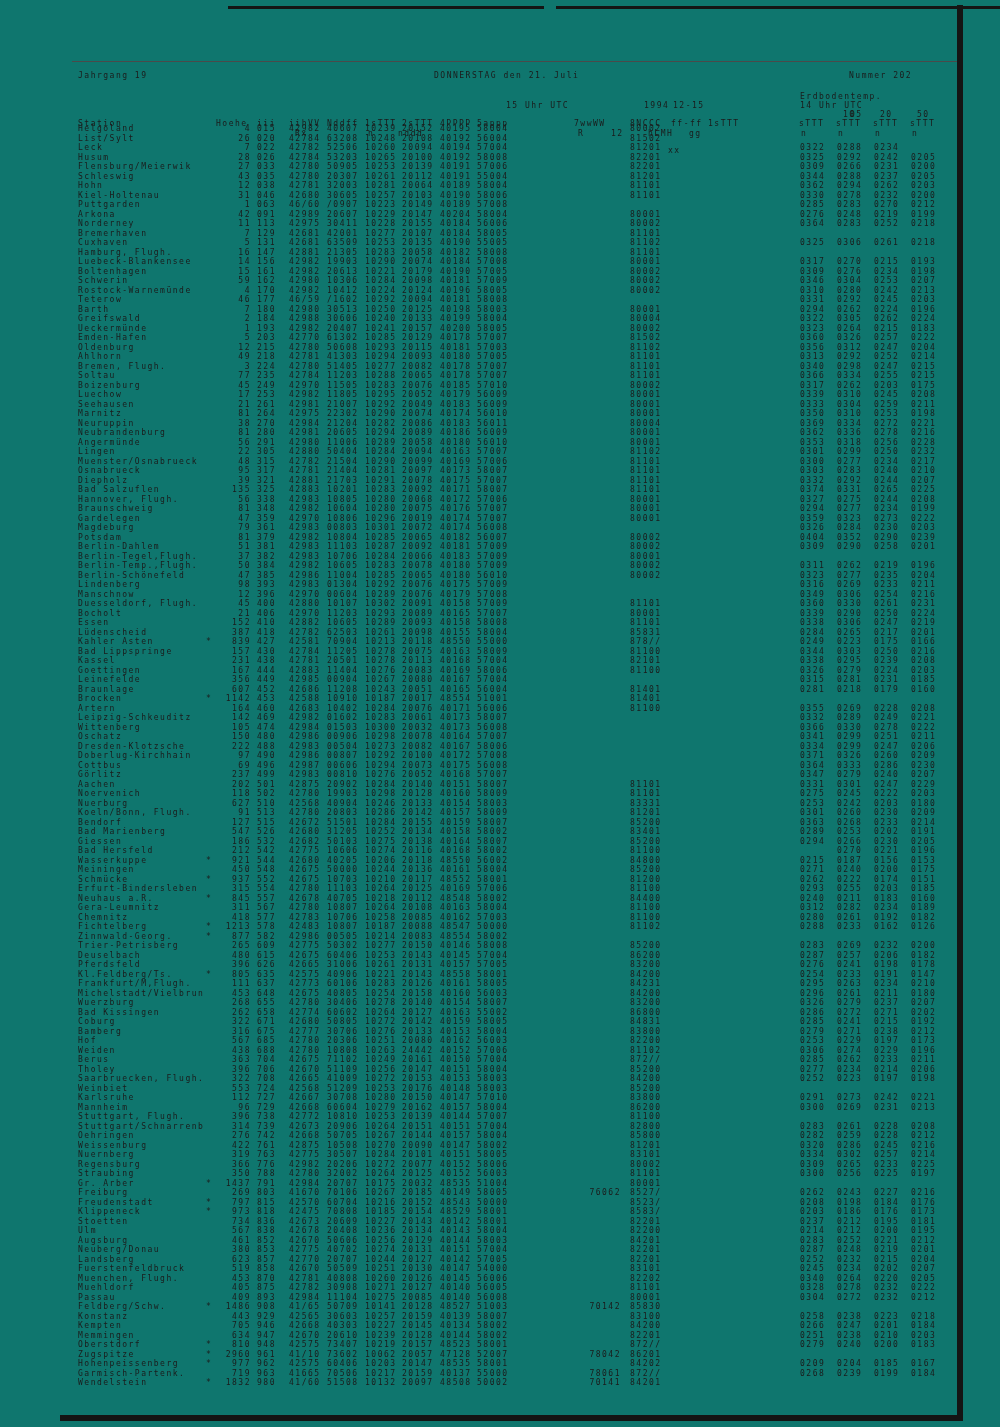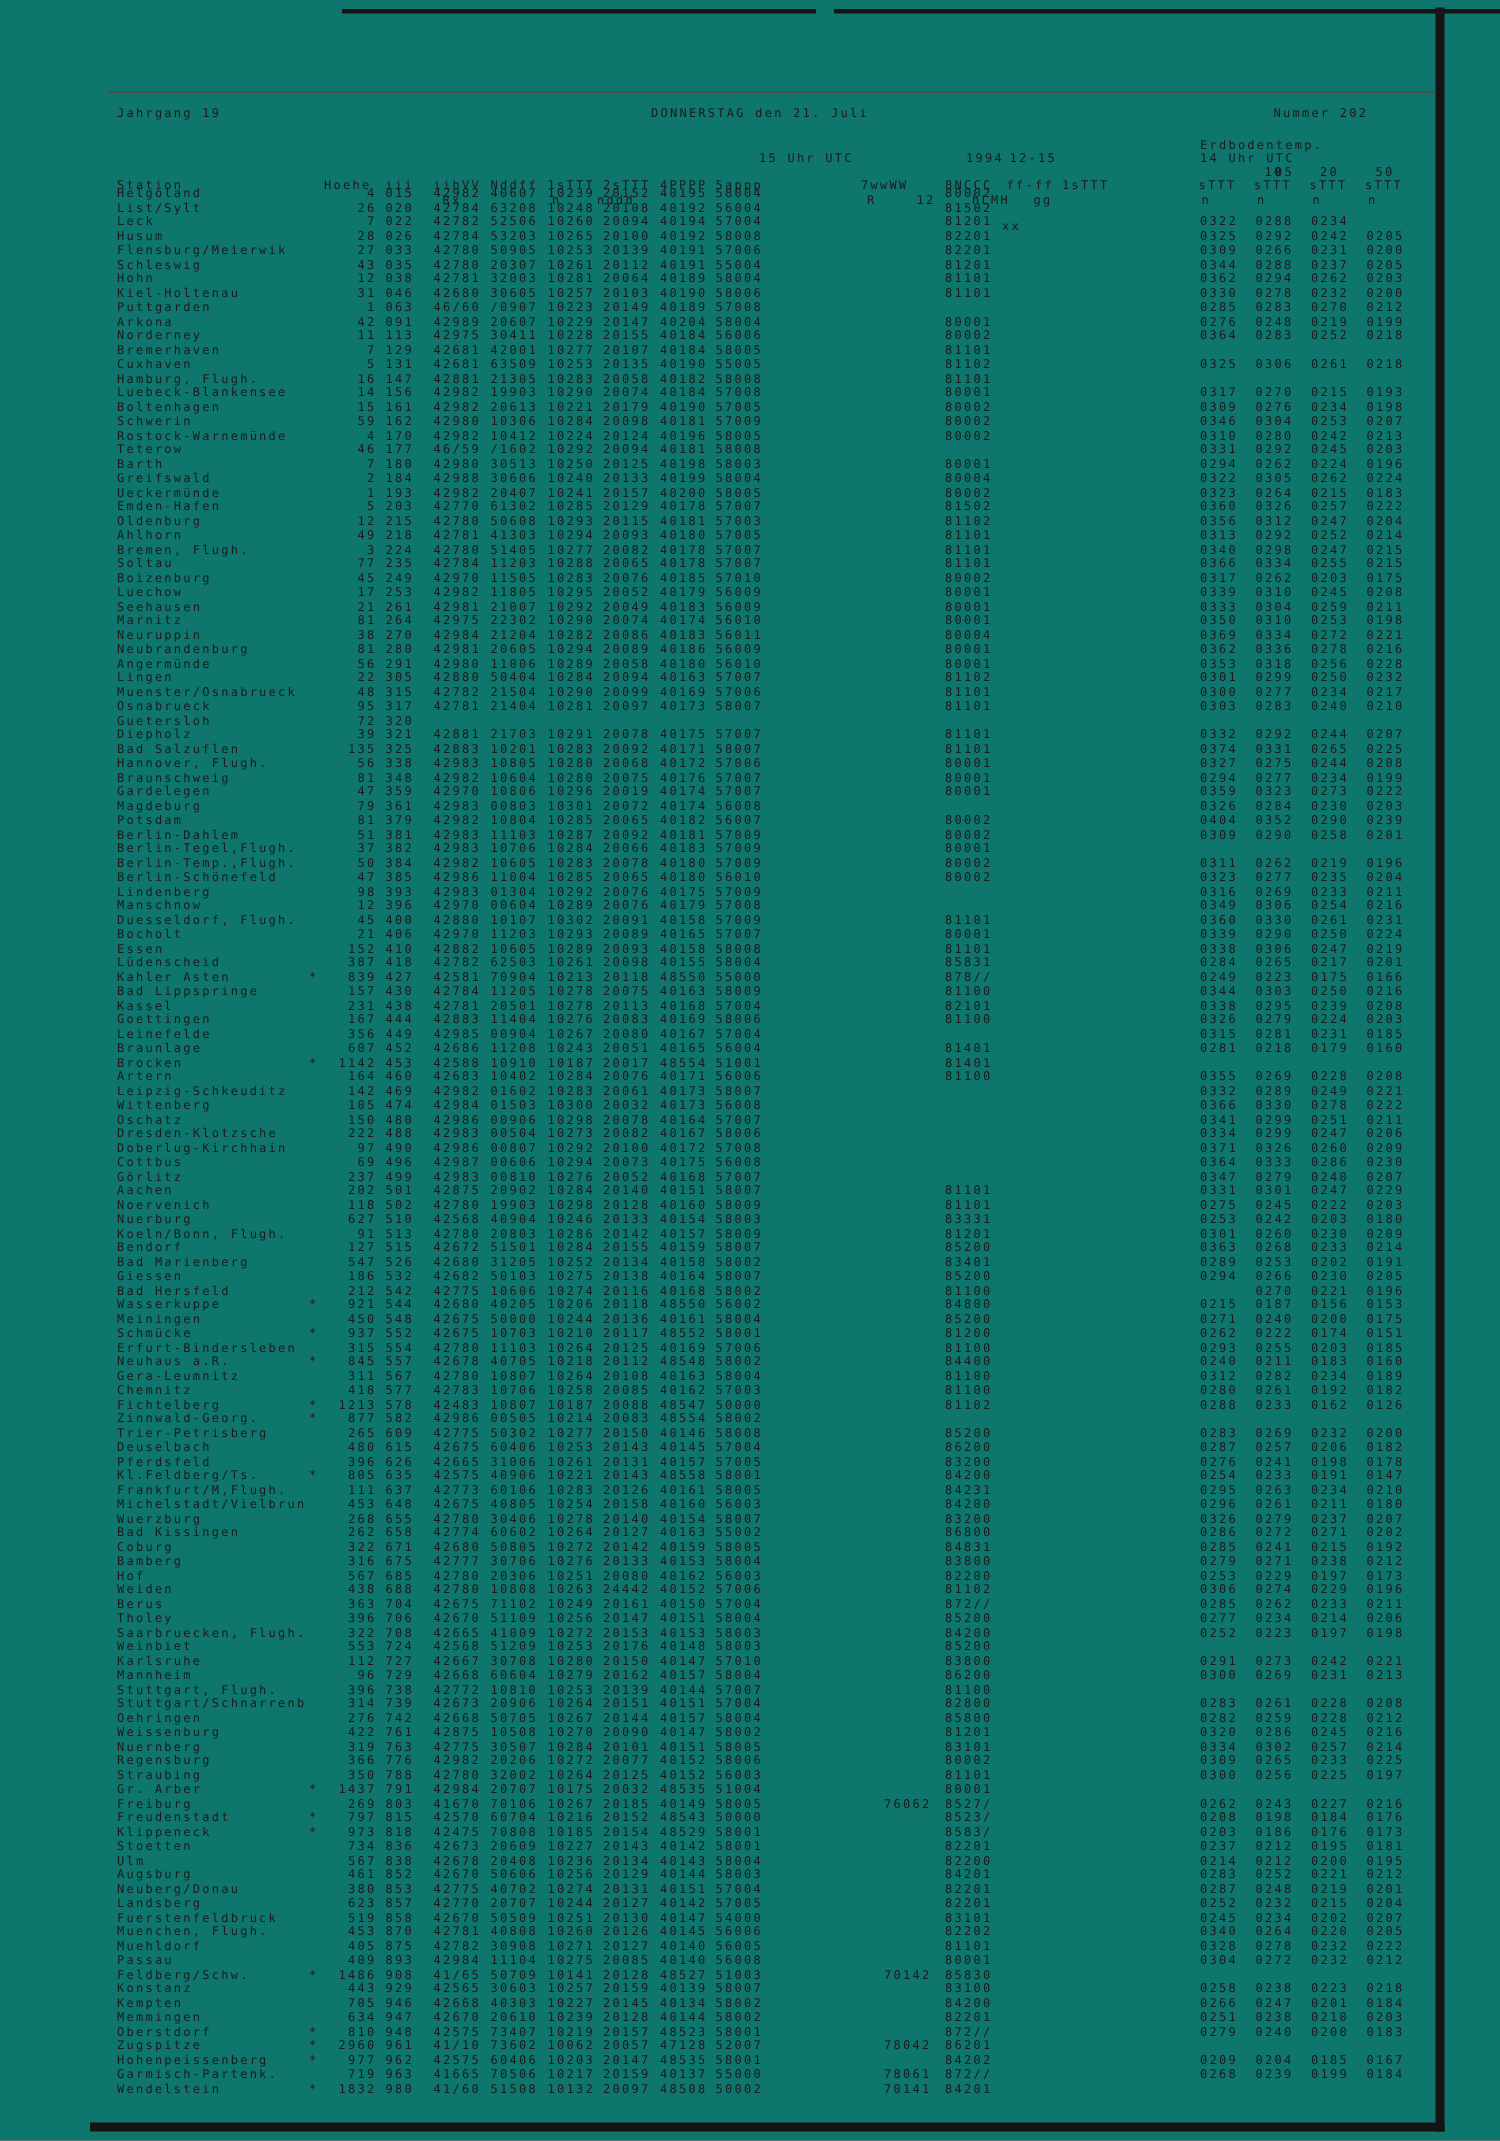--- a/index.html
+++ b/index.html
@@ -782,38 +782,20 @@
     <span class="cell cp">40173</span>
     <span class="cell ca">58007</span>
     <span class="cell cr"></span>
     <span class="cell c8">81101</span>
     <span class="cell ce1">0303</span>
     <span class="cell ce2">0283</span>
     <span class="cell ce3">0240</span>
     <span class="cell ce4">0210</span>
   </div>
 
-  <div class="row">
-    <span class="cell cs">Guetersloh</span>
-    <span class="cell cm"></span>
-    <span class="cell ch">72</span>
-    <span class="cell ci">320</span>
-    <span class="cell cv"></span>
-    <span class="cell cn"></span>
-    <span class="cell ct1"></span>
-    <span class="cell ct2"></span>
-    <span class="cell cp"></span>
-    <span class="cell ca"></span>
-    <span class="cell cr"></span>
-    <span class="cell c8"></span>
-    <span class="cell ce1"></span>
-    <span class="cell ce2"></span>
-    <span class="cell ce3"></span>
-    <span class="cell ce4"></span>
-  </div>
 
   <div class="row">
     <span class="cell cs">Diepholz</span>
     <span class="cell cm"></span>
     <span class="cell ch">39</span>
     <span class="cell ci">321</span>
     <span class="cell cv">42881</span>
     <span class="cell cn">21703</span>
     <span class="cell ct1">10291</span>
     <span class="cell ct2">20078</span>

